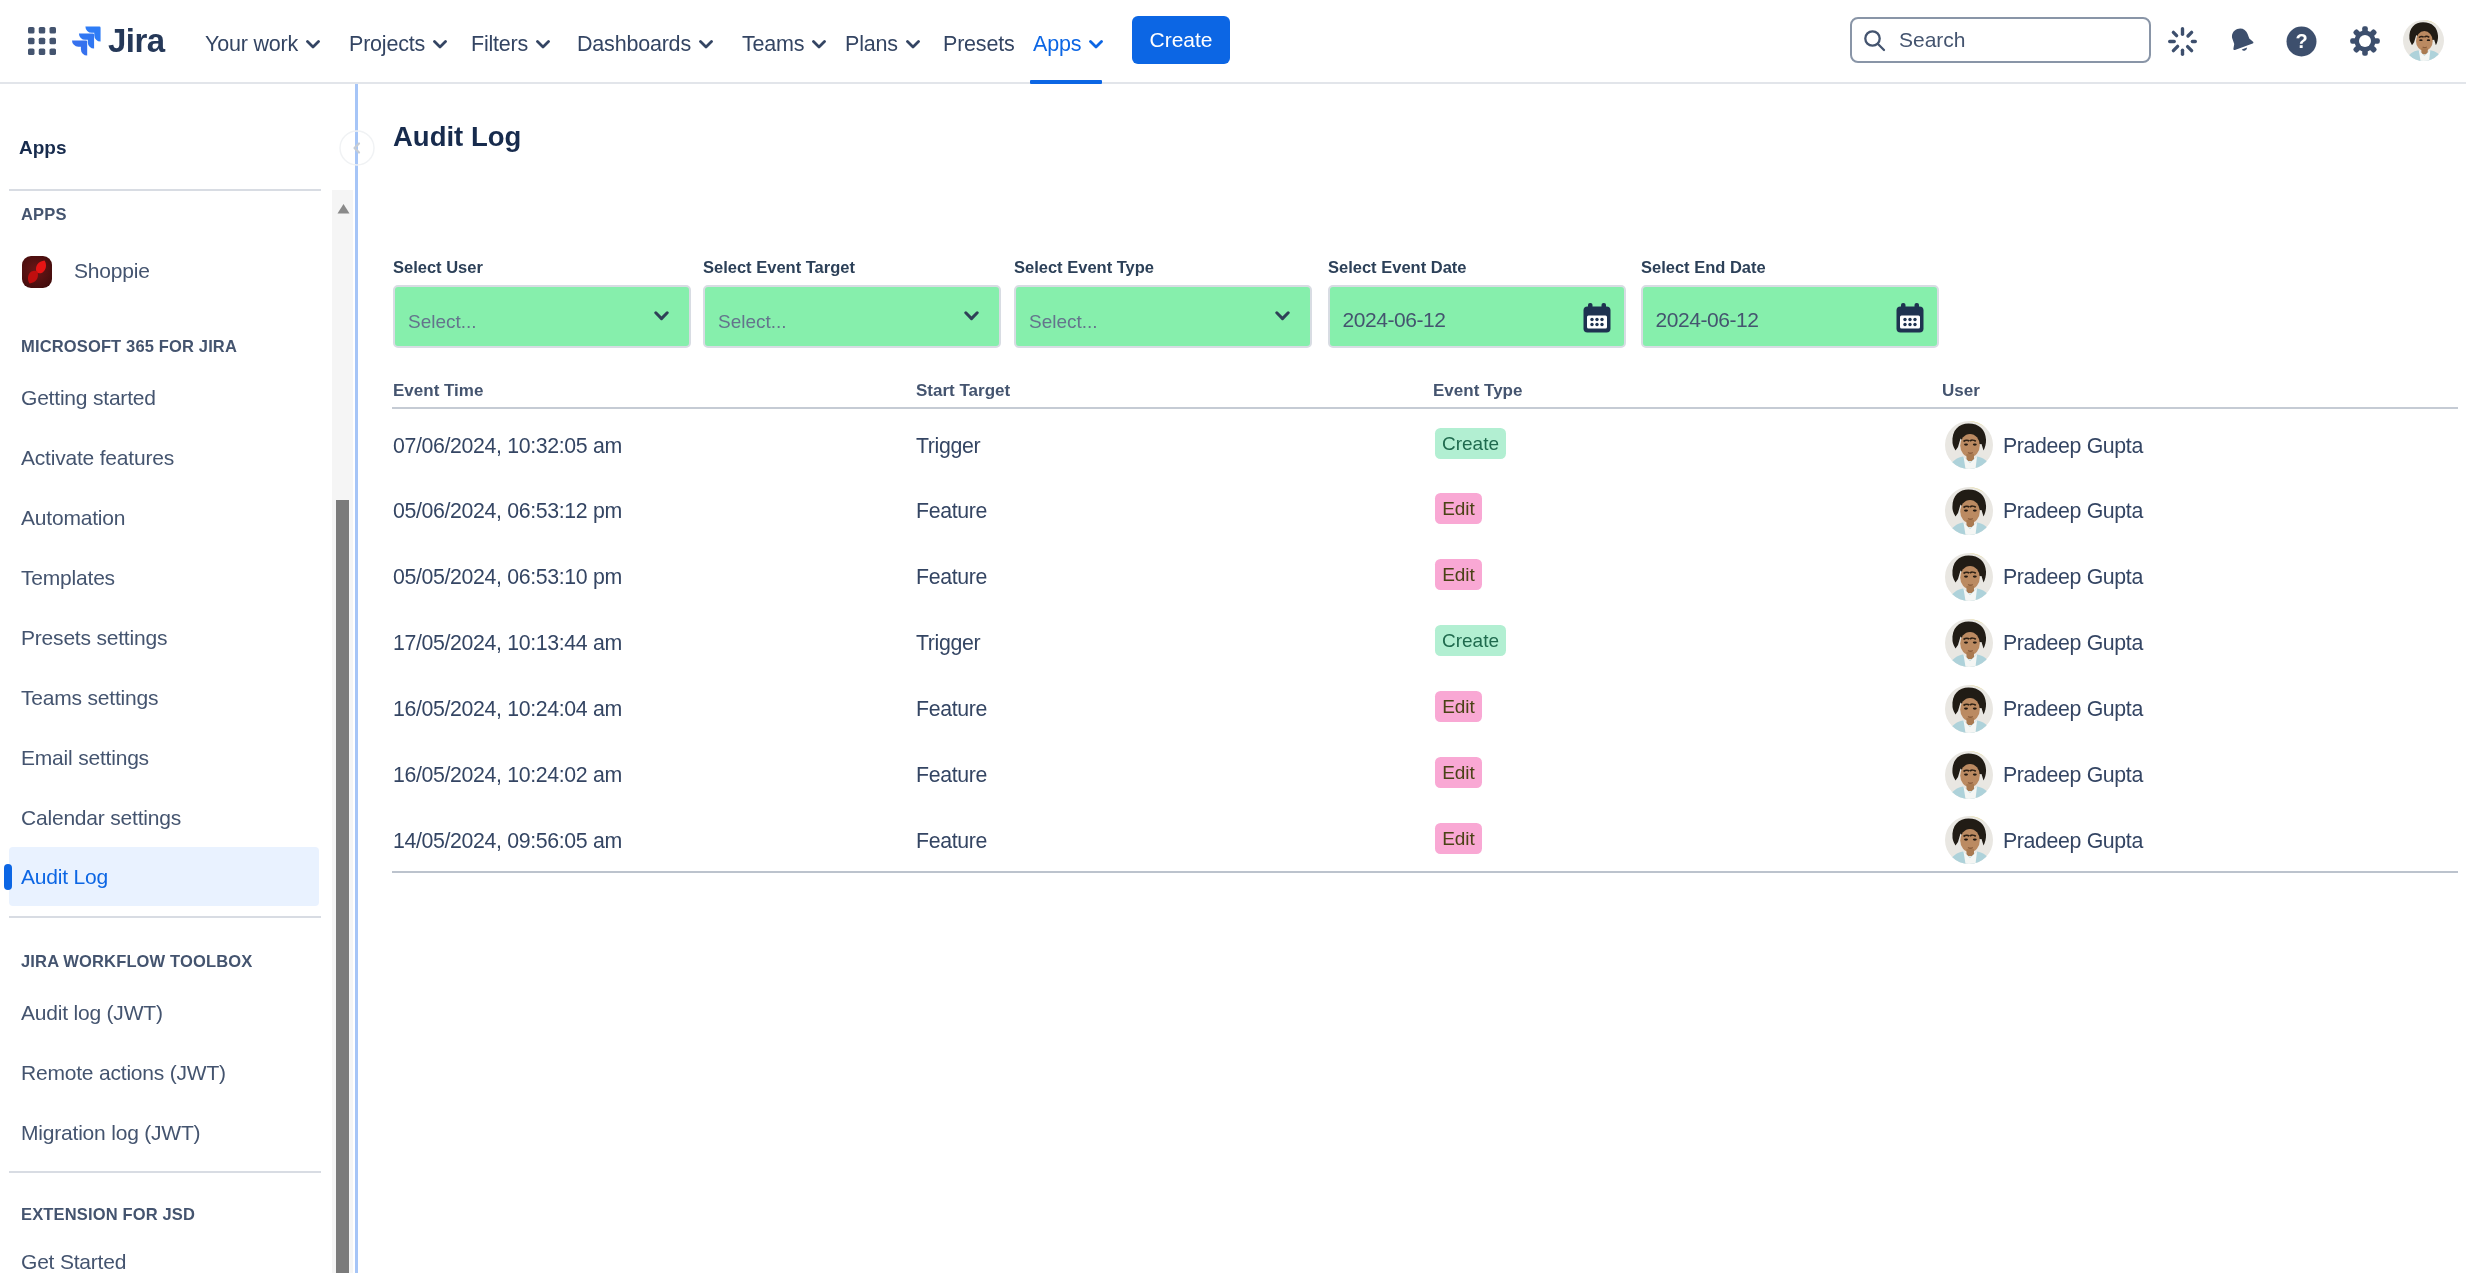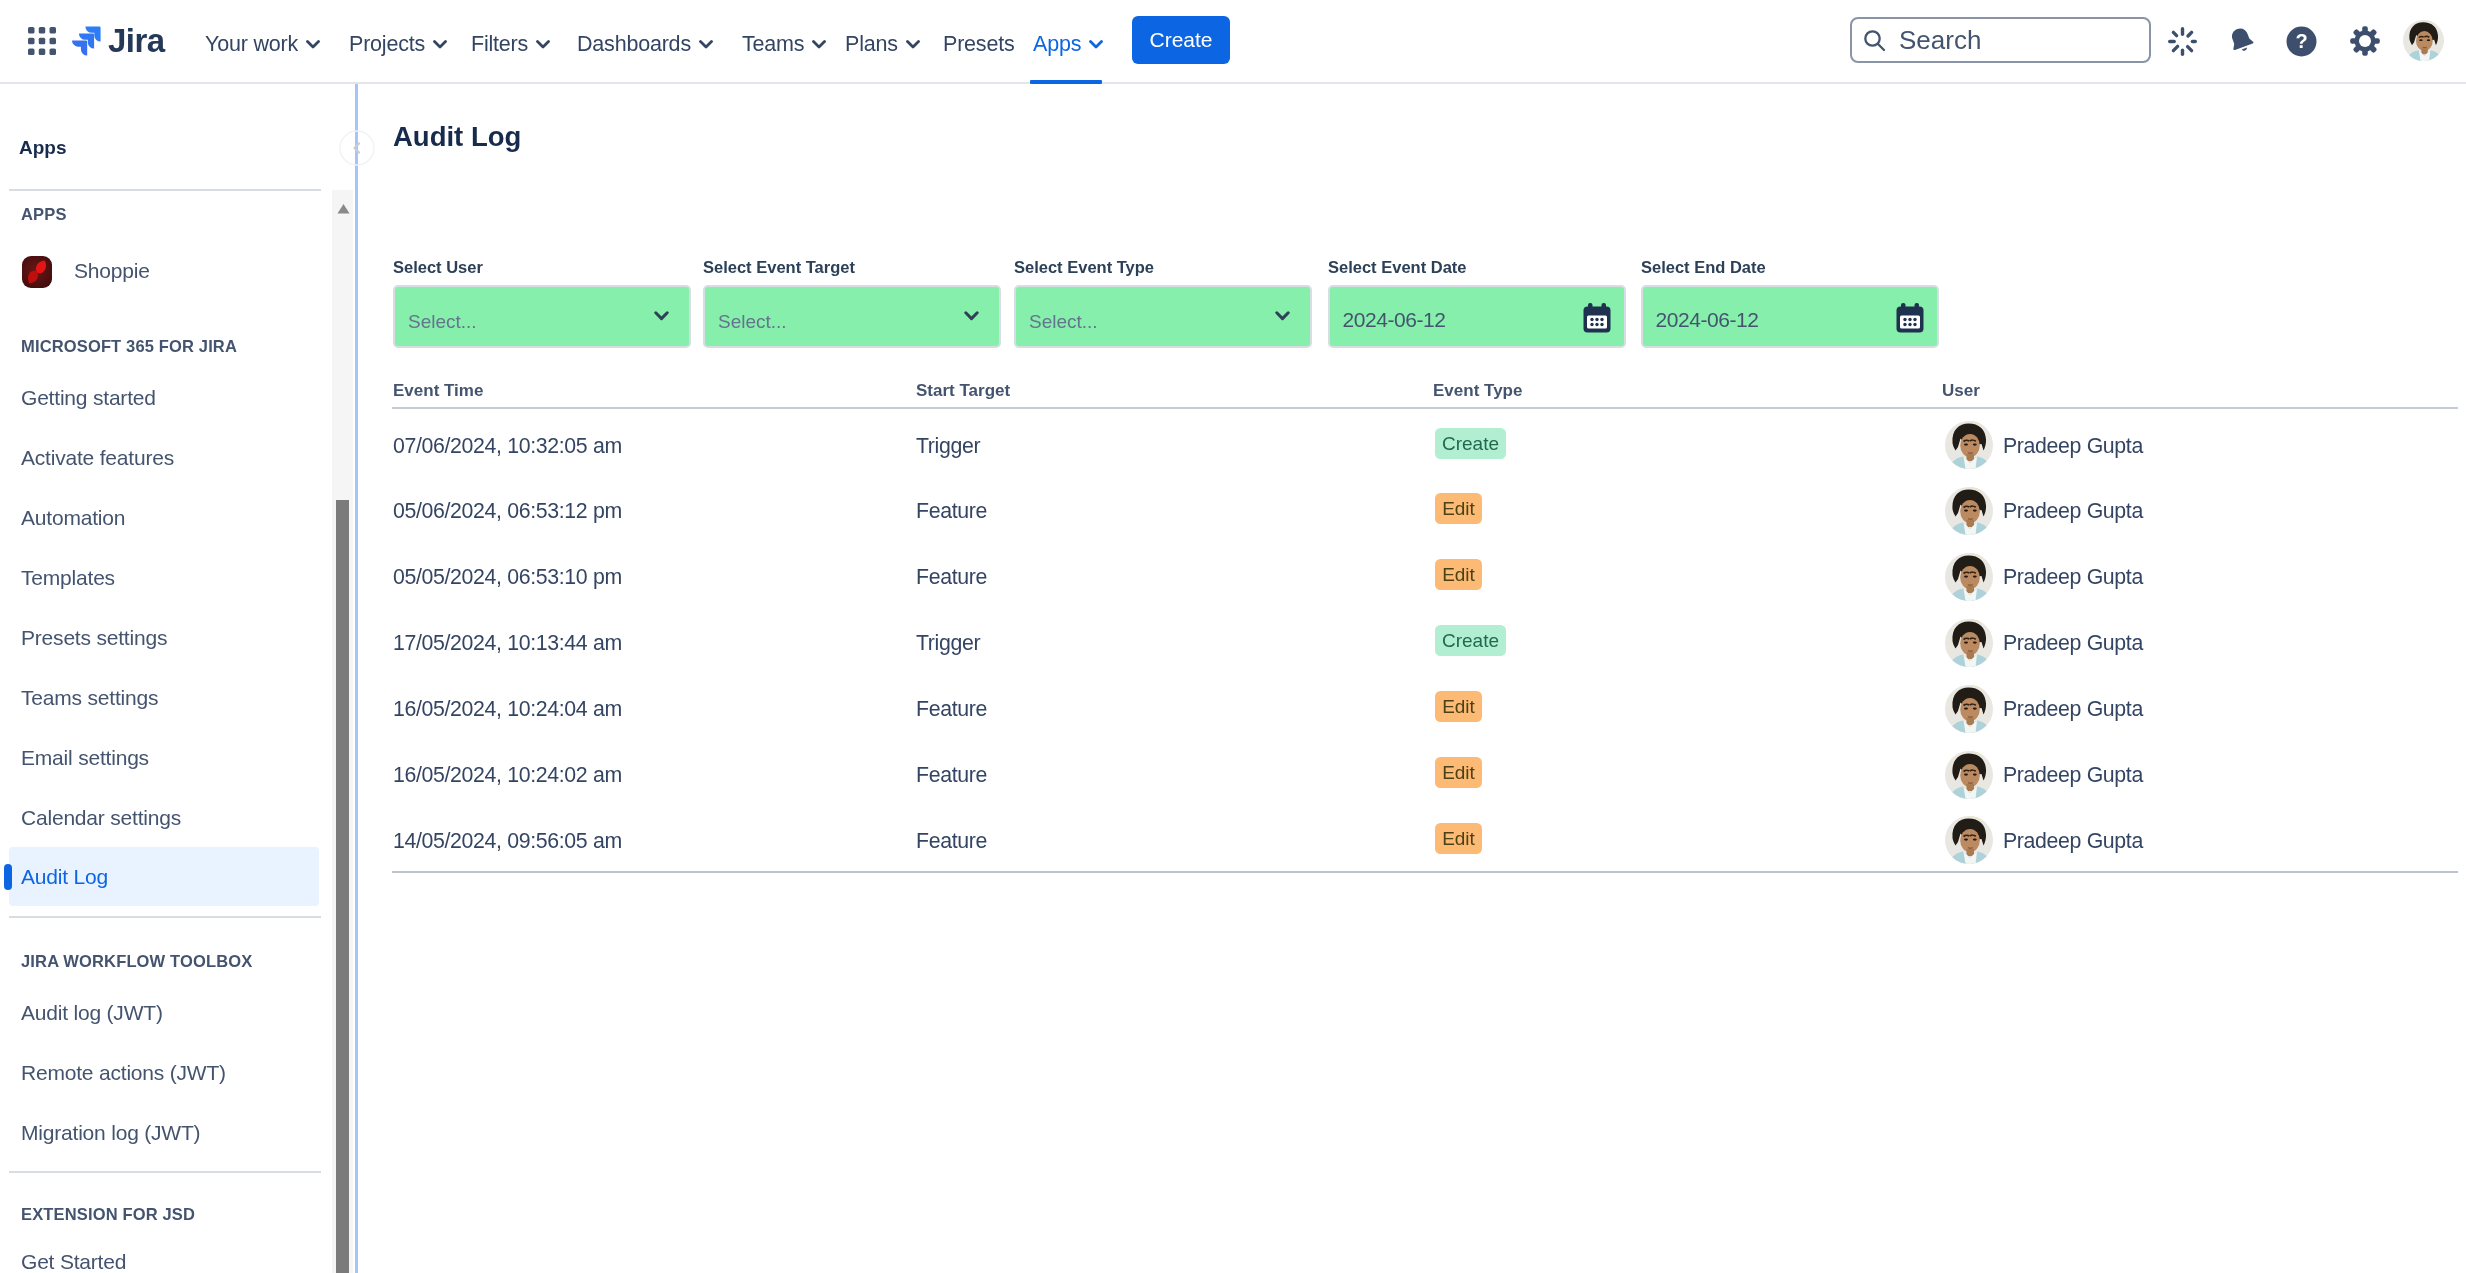--- a/index.html
+++ b/index.html
@@ -12,21 +12,21 @@
   #nav { position:absolute; left:0; top:0; width:2466px; height:84px; background:#fff; border-bottom:2px solid #e2e5ea; }
   .navitem { position:absolute; top:3px; height:82px; display:flex; align-items:center; gap:8px;
              font-size:21.5px; letter-spacing:-0.2px; color:#344563; white-space:nowrap; }
   .navitem svg { display:block; }
   #applink { color:#0c66e4; }
   #appsline { position:absolute; left:1030px; top:80px; width:72px; height:4px; background:#0c66e4; border-radius:1px; }
   #createbtn { position:absolute; left:1132px; top:16px; width:98px; height:48px; border-radius:6px; background:#0c66e4;
                color:#fff; font-size:21px; display:flex; align-items:center; justify-content:center; }
   #searchbox { position:absolute; left:1850px; top:17px; width:301px; height:46px; border:2px solid #8995a7; border-radius:8px;
                display:flex; align-items:center; }
-  #searchbox span { color:#44546f; font-size:26px; margin-left:13px; }
+  #searchbox span { color:#44546f; font-size:21px; margin-left:13px; }
 
   
   #sidebar { position:absolute; left:0; top:84px; width:355px; height:1189px; background:#fff; }
   #sideline { position:absolute; left:355px; top:84px; width:3px; height:1189px; background:#a6c5f7; }
   .sdiv { position:absolute; left:9px; width:312px; height:2px; background:#d8dce3; }
   .shead { position:absolute; left:21px; height:30px; line-height:30px; font-weight:bold; font-size:16.5px; letter-spacing:0.15px; color:#44546f; white-space:nowrap; }
   .sitem { position:absolute; left:21px; height:30px; line-height:30px; font-size:21px; letter-spacing:-0.2px; color:#44546f; white-space:nowrap; }
   #apps-title { position:absolute; left:19px; top:133px; height:30px; line-height:30px; font-weight:bold; font-size:19px; color:#172b4d; }
   #selitem { position:absolute; left:9px; top:847px; width:310px; height:59px; background:#e9f2ff; border-radius:4px; }
   #selbar { position:absolute; left:4px; top:864px; width:8px; height:26px; background:#0c66e4; border-radius:4px; }
@@ -43,21 +43,21 @@
   .fbox .dtxt { position:absolute; left:12.5px; top:0; height:56px; line-height:66px; font-size:21px; letter-spacing:-0.45px; color:#44546f; }
   .fbox svg.chev { position:absolute; right:20.5px; top:24px; }
   .fbox svg.cal { position:absolute; right:13px; top:15.5px; }
 
   .thead { position:absolute; top:378px; height:26px; line-height:26px; font-weight:bold; font-size:17px; color:#44546f; }
   #hline { position:absolute; left:392px; top:407px; width:2066px; height:2px; background:#c5cbd4; }
   #bline { position:absolute; left:392px; top:871px; width:2066px; height:2px; background:#bcc3cd; }
   .rtxt { position:absolute; height:30px; line-height:30px; font-size:21.3px; letter-spacing:-0.35px; color:#344563; white-space:nowrap; }
   .badge { position:absolute; left:1435px; height:31px; line-height:31px; border-radius:5.5px; font-size:19px; text-align:center; }
   .bgreen { width:71px; background:#b2efd2; color:#1f6a4e; }
-  .byellow { width:47px; background:#fdba74; color:#4a4216; }
+  .byellow { width:47px; background:#f9a8d4; color:#4a4216; }
   .avatar { position:absolute; left:1945px; width:48px; height:48px; }
 </style>
 </head>
 <body>
 <div id="page">
 
   <div id="nav"></div>
   <svg class="abs" style="left:28px;top:27px" width="28" height="28" viewBox="0 0 28 28" fill="#44546f">
     <g>
       <rect x="0" y="0" width="6.5" height="6.5" rx="1.6"></rect>

